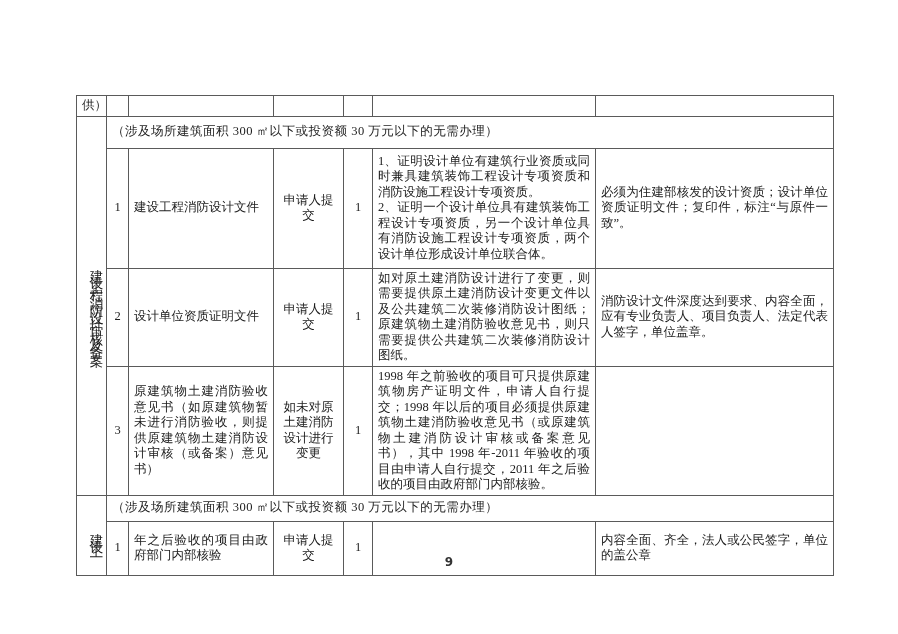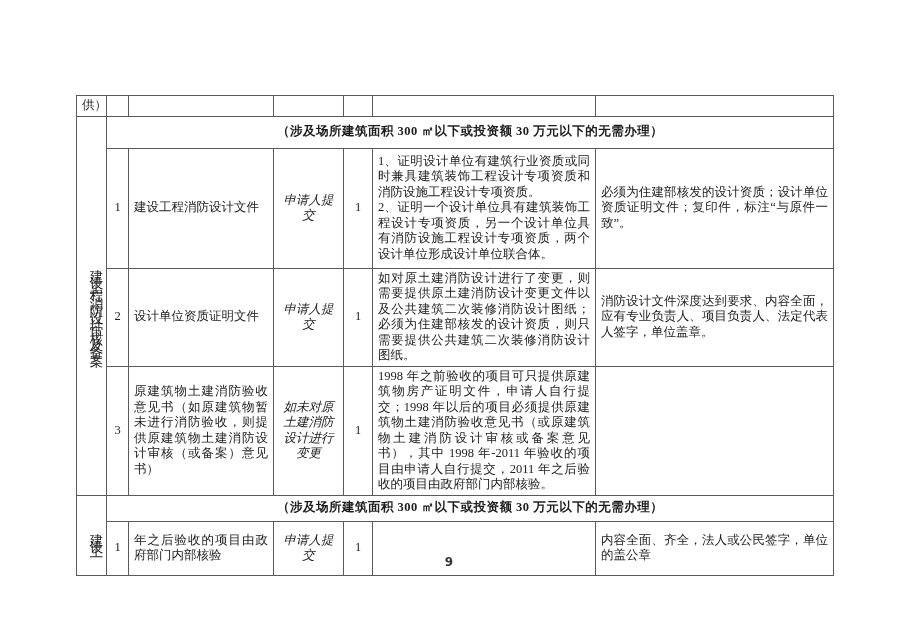--- a/index.html
+++ b/index.html
@@ -31,37 +31,37 @@
   }
   tr.h-top   { height: 18px; }
   tr.h-band1 { height: 32px; }
   tr.h-r1    { height: 120px; }
   tr.h-r2    { height: 88px; }
   tr.h-r3    { height: 112px; }
   tr.h-band2 { height: 26px; }
   tr.h-r4    { height: 54px; }
   td.center { text-align: center; padding: 1px 2px; }
   td.banner {
-    text-align: center;
-    font-weight: bold;
+    text-align: left;
+    font-weight: normal;
     font-size: 15px;
     padding: 0 4px;
     letter-spacing: 0.5px;
   }
   td.cat { text-align: center; padding: 0; }
   .vtext {
     display: inline-block;
     writing-mode: vertical-rl;
     text-orientation: upright;
     letter-spacing: 7px;
     font-size: 13.5px;
     line-height: 28px;
   }
   td.name { text-align: justify; line-height: 19px; padding: 2px 7px; }
-  td.method { text-align: center; line-height: 18px; padding: 2px 3px; font-style: italic; }
+  td.method { text-align: center; line-height: 18px; padding: 2px 3px; }
   td.desc { text-align: justify; padding: 2px 6px; }
   .pre { white-space: pre-line; }
   .pagenum {
     position: absolute;
     left: 414px;
     top: 555px;
     width: 70px;
     text-align: center;
     font-size: 12px;
     font-weight: bold;
@@ -111,21 +111,21 @@
       <td class="desc pre">1、证明设计单位有建筑行业资质或同时兼具建筑装饰工程设计专项资质和消防设施工程设计专项资质。
 2、证明一个设计单位具有建筑装饰工程设计专项资质，另一个设计单位具有消防设施工程设计专项资质，两个设计单位形成设计单位联合体。</td>
       <td class="desc">必须为住建部核发的设计资质；设计单位资质证明文件；复印件，标注“与原件一致”。</td>
     </tr>
 
     <tr class="h-r2">
       <td class="center">2</td>
       <td class="name">设计单位资质证明文件</td>
       <td class="method">申请人提交</td>
       <td class="center">1</td>
-      <td class="desc">如对原土建消防设计进行了变更，则需要提供原土建消防设计变更文件以及公共建筑二次装修消防设计图纸；必须为住建部核发的设计资质，则只需要提供公共建筑二次装修消防设计图纸。</td>
+      <td class="desc">如对原土建消防设计进行了变更，则需要提供原土建消防设计变更文件以及公共建筑二次装修消防设计图纸；原建筑物土建消防验收意见书，则只需要提供公共建筑二次装修消防设计图纸。</td>
       <td class="desc">消防设计文件深度达到要求、内容全面，应有专业负责人、项目负责人、法定代表人签字，单位盖章。</td>
     </tr>
 
     <tr class="h-r3">
       <td class="center">3</td>
       <td class="name">原建筑物土建消防验收意见书（如原建筑物暂未进行消防验收，则提供原建筑物土建消防设计审核（或备案）意见书）</td>
       <td class="method">如未对原土建消防设计进行变更</td>
       <td class="center">1</td>
       <td class="desc">1998 年之前验收的项目可只提供原建筑物房产证明文件，申请人自行提交；1998 年以后的项目必须提供原建筑物土建消防验收意见书（或原建筑物土建消防设计审核或备案意见书），其中 1998 年-2011 年验收的项目由申请人自行提交，2011 年之后验收的项目由政府部门内部核验。</td>
       <td class="desc"></td>

